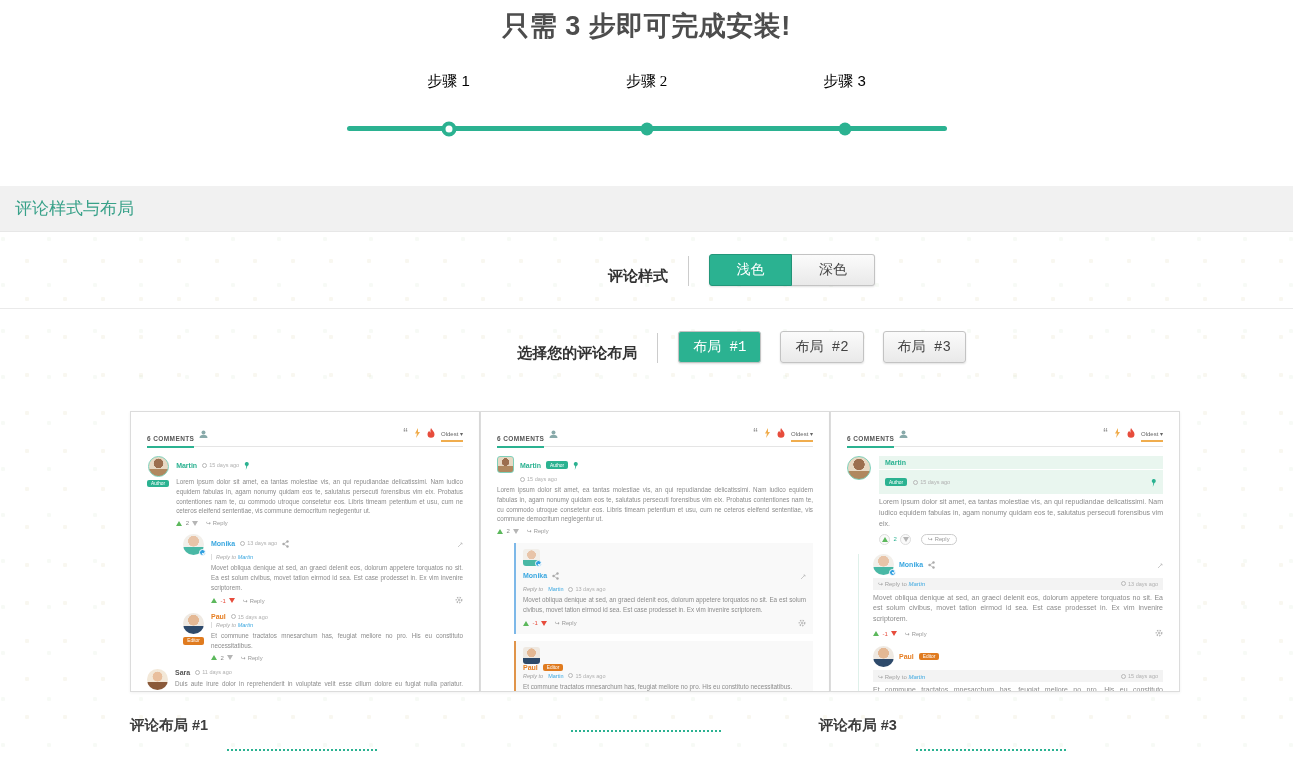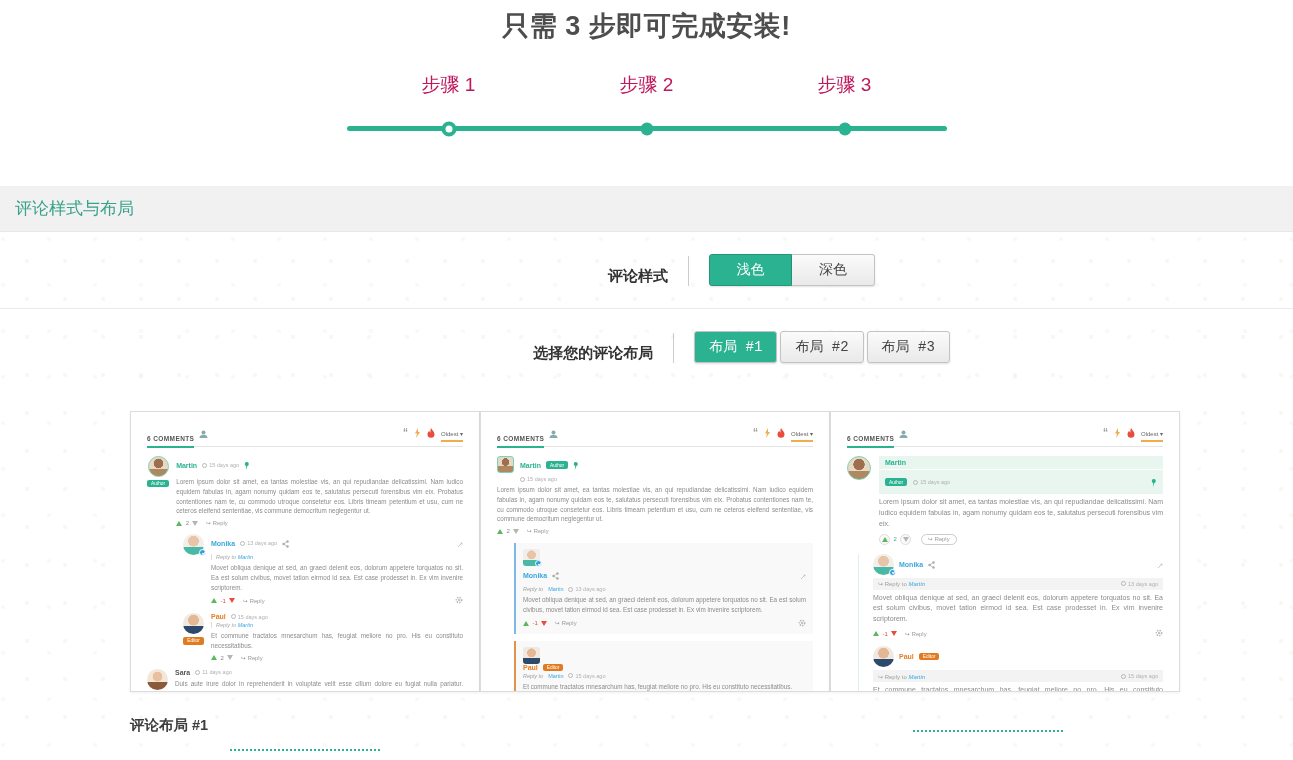--- a/index.html
+++ b/index.html
@@ -11,44 +11,44 @@
   }
   .dotted-bg {
     background-image: radial-gradient(circle, rgba(210,200,150,.14) 2px, transparent 2.5px),
                       radial-gradient(circle, rgba(190,215,180,.12) 2px, transparent 2.5px);
     background-size: 38px 38px, 46px 46px;
     background-position: 8px 10px, 26px 30px;
   }
   
   .page-title { text-align: center; font-size: 27px; font-weight: 600; color: #4d4d4d; padding-top: 8px; letter-spacing: .5px; }
   .stepper { width: 600px; margin: 28px auto 0; position: relative; height: 72px; }
-  .step-label { position: absolute; top: 0; transform: translateX(-50%); font-size: 19px; color: #be185d; white-space: nowrap; }
+  .step-label { position: absolute; top: 0; transform: translateX(-50%); font-size: 15px; color: #000000; white-space: nowrap; }
   .step-line { position: absolute; left: 0; right: 0; top: 54px; height: 5px; background: #2bb291; border-radius: 3px; }
   .step-dot { position: absolute; top: 56.5px; width: 13px; height: 13px; border-radius: 50%; background: #2bb291; transform: translate(-50%,-50%); }
   .step-dot.active { width: 15px; height: 15px; border: 4px solid #2bb291; background: #fff; }
-  .pos1 { left: 17%; } .pos2 { left: 50%; } .pos3 { left: 83%; }
+  .pos1 { left: 17%; } .pos2 { left: 50%; font-family: Liberation Serif, serif; } .pos3 { left: 83%; }
   
   .section-bar { margin-top: 42px; background: #f1f1f1; border-bottom: 1px solid #e7e7e7; padding: 11px 15px; }
   .section-bar h2 { font-size: 17px; font-weight: normal; color: #38a189; }
   
   .opt-row { display: flex; align-items: center; justify-content: center; padding: 22px 0; }
   .opt-row.bordered { border-bottom: 1px solid #eaeaea; }
   .opt-inner { display: flex; align-items: flex-end; transform: translateX(95px); }
   .opt-label { font-size: 15px; font-weight: bold; color: #333; }
   .opt-divider { width: 1px; height: 30px; background: #ccc; margin: 0 20px; }
   .btn-group { display: flex; font-family: Liberation Mono, monospace; }
   .tbtn {
     min-width: 83px; padding: 6px 14px; font-size: 14px; text-align: center; cursor: pointer;
     background: linear-gradient(#fbfbfb, #e9e9e9); border: 1px solid #c3c3c3; color: #444;
     box-shadow: 0 1px 2px rgba(0,0,0,.12);
   }
   .btn-group .tbtn + .tbtn { border-left: none; }
   .btn-group .tbtn:first-child { border-radius: 3px 0 0 3px; }
   .btn-group .tbtn:last-child { border-radius: 0 3px 3px 0; }
-  .btn-group3 { gap: 3px; }
+  .btn-group3 { gap: 19px; }
   .btn-group3 .tbtn { border-radius: 3px !important; border: 1px solid #c3c3c3 !important; }
   .tbtn.sel { background: #2bb291; border-color: #23977a; color: #fff; }
   
   .cards { display: flex; justify-content: space-between; padding: 0 130px 0 130px; margin-top: 26px; }
   .card-wrap { width: 350px; }
   .pv {
     width: 350px; height: 281px; background: #fff; border: 1px solid #dcdcdc;
     box-shadow: 0 1px 3px rgba(0,0,0,.06); padding: 12px 16px; overflow: hidden; position: relative;
     cursor: pointer;
   }
@@ -538,15 +538,19 @@
   </div>
 
   <div class="captions">
     <div class="cap">
       <div class="cap-label">评论布局 #1</div>
       <div class="cap-rule"></div>
     </div>
     <div class="cap">
       <div class="cap-rule"></div>
     </div>
+    <div class="cap">
+      <div class="cap-label">评论布局 #3</div>
+      <div class="cap-rule"></div>
+    </div>
   </div>
 
 </div>
 
 </body></html>

